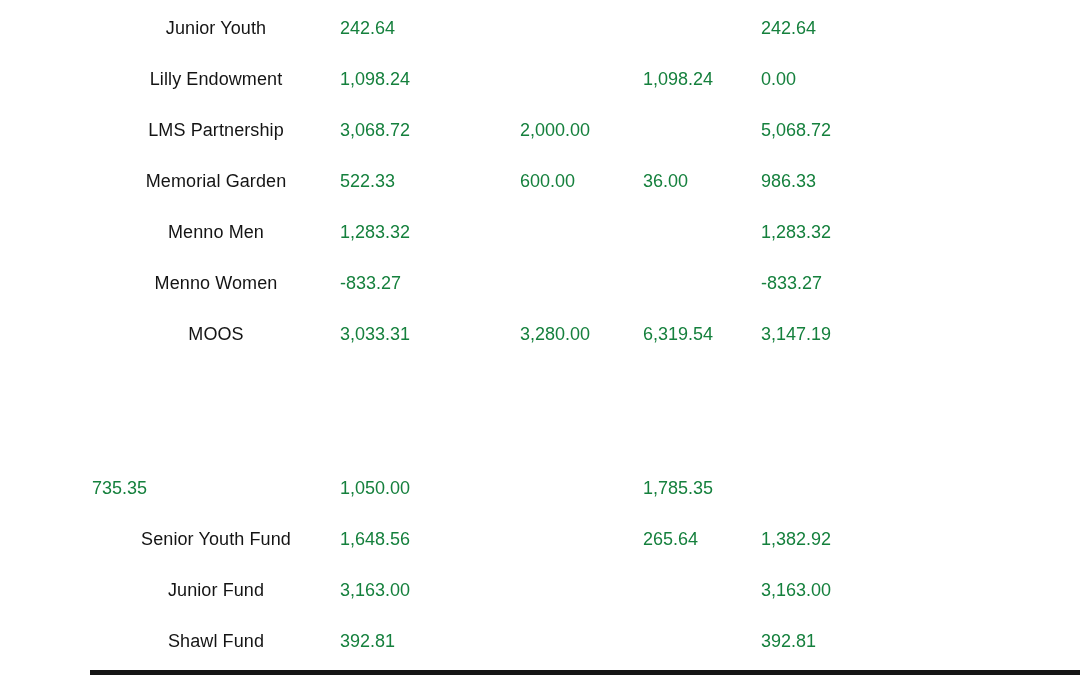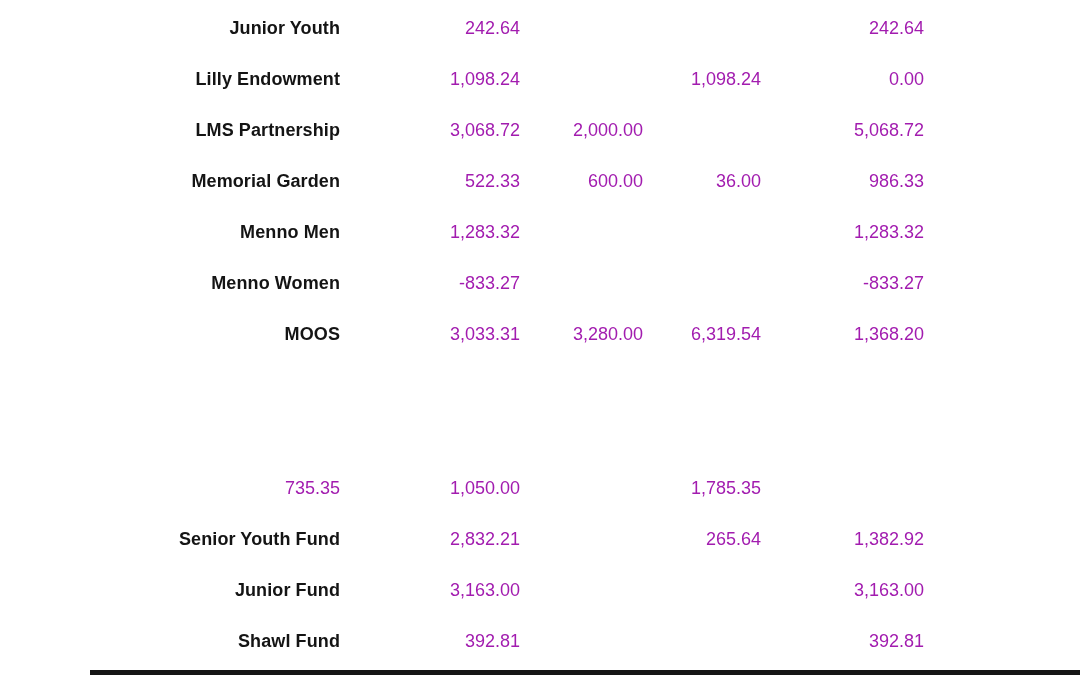--- a/index.html
+++ b/index.html
@@ -25,32 +25,31 @@
     display: grid;
     grid-template-columns: 248px 180px 123px 118px 163px;
     padding-left: 92px;
     height: 51px;
     align-items: center;
   }
   .fund-row.spacer {
     height: 103px;
   }
   .cell-name {
-    font-weight: bold;
+    font-weight: normal;
     font-size: 18px;
     letter-spacing: 0.1px;
     color: #141414;
-    text-align: right;
+    text-align: center;
     white-space: nowrap;
   }
   .cell-amount {
     font-size: 18px;
-    text-align: right;
     white-space: nowrap;
-    color: #a21caf;
+    color: #15803d;
     font-variant-numeric: tabular-nums;
   }
   .bottom-rule {
     position: absolute;
     left: 90px;
     right: 0;
     bottom: 0;
     height: 5px;
     background: #151515;
   }
@@ -99,32 +98,32 @@
       <div class="cell-amount">-833.27</div>
       <div class="cell-amount"></div>
       <div class="cell-amount"></div>
       <div class="cell-amount">-833.27</div>
     </div>
     <div class="fund-row">
       <div class="cell-name">MOOS</div>
       <div class="cell-amount">3,033.31</div>
       <div class="cell-amount">3,280.00</div>
       <div class="cell-amount">6,319.54</div>
-      <div class="cell-amount">1,368.20</div>
+      <div class="cell-amount">3,147.19</div>
     </div>
     <div class="fund-row spacer"></div>
     <div class="fund-row">
       <div class="cell-amount">735.35</div>
       <div class="cell-amount">1,050.00</div>
       <div class="cell-amount"></div>
       <div class="cell-amount">1,785.35</div>
     </div>
     <div class="fund-row">
       <div class="cell-name">Senior Youth Fund</div>
-      <div class="cell-amount">2,832.21</div>
+      <div class="cell-amount">1,648.56</div>
       <div class="cell-amount"></div>
       <div class="cell-amount">265.64</div>
       <div class="cell-amount">1,382.92</div>
     </div>
     <div class="fund-row">
       <div class="cell-name">Junior Fund</div>
       <div class="cell-amount">3,163.00</div>
       <div class="cell-amount"></div>
       <div class="cell-amount"></div>
       <div class="cell-amount">3,163.00</div>

